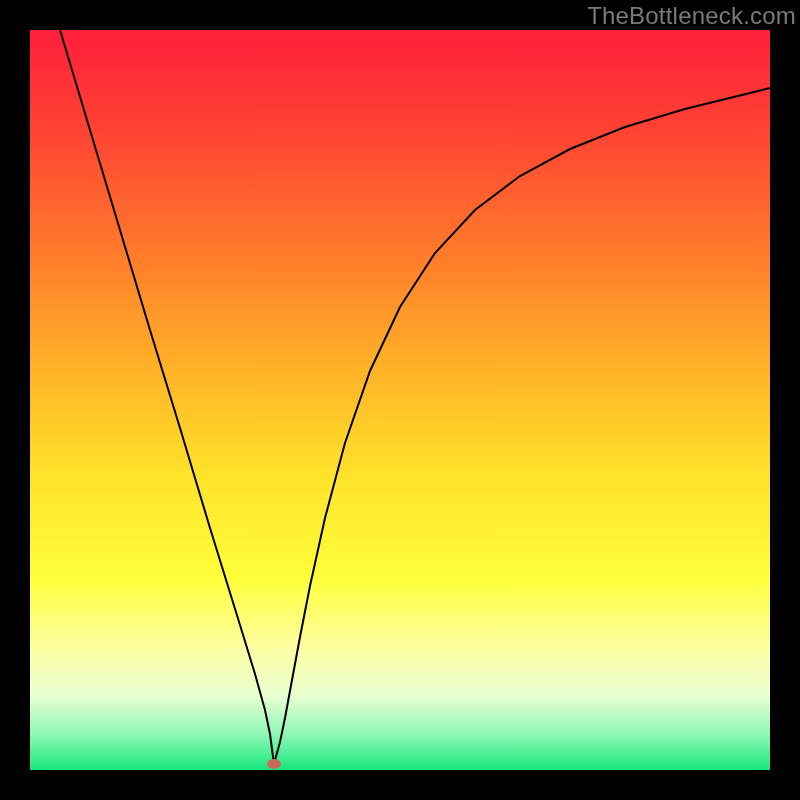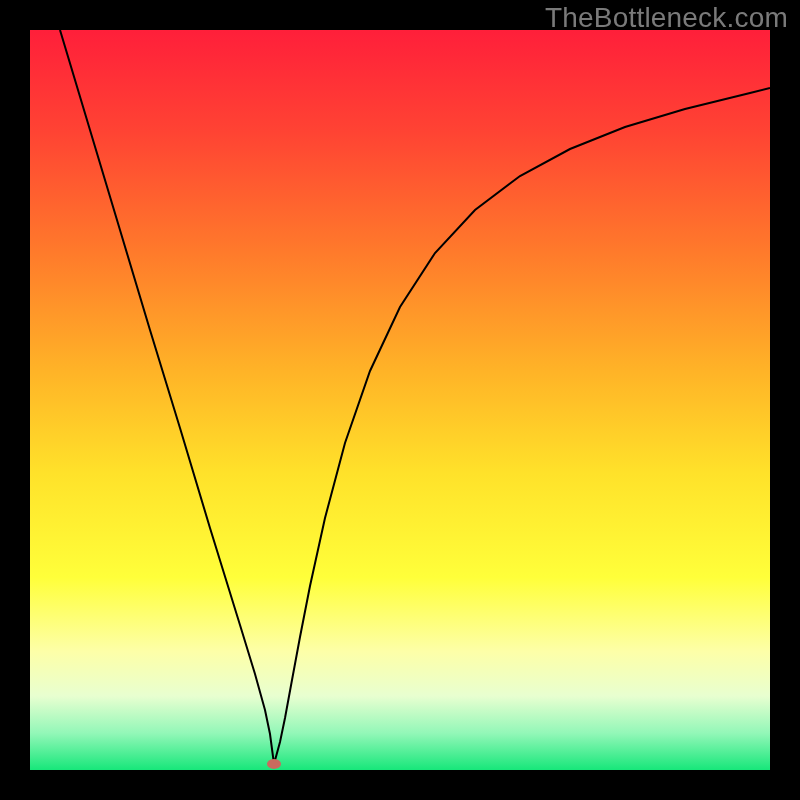--- a/index.html
+++ b/index.html
@@ -12,23 +12,23 @@
   }
   .frame {
     position: relative;
     width: 800px;
     height: 800px;
     background: #000;
   }
   .watermark {
     position: absolute;
     top: 2px;
-    right: 12px;
+    right: 4px;
     color: #7a7a7a;
-    font-size: 28px;
+    font-size: 24px;
     font-weight: 500;
     letter-spacing: 0.2px;
     z-index: 5;
   }
   .plot-area {
     position: absolute;
     left: 30px;
     top: 30px;
     width: 740px;
     height: 740px;

